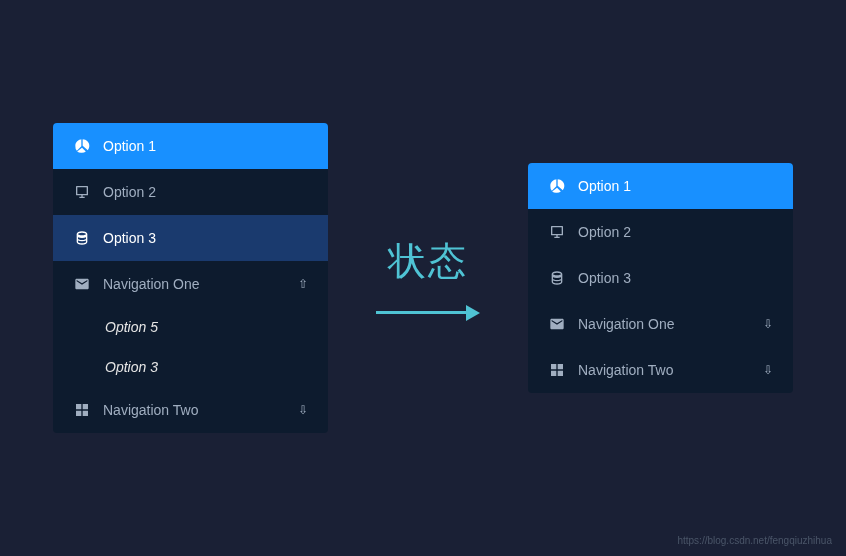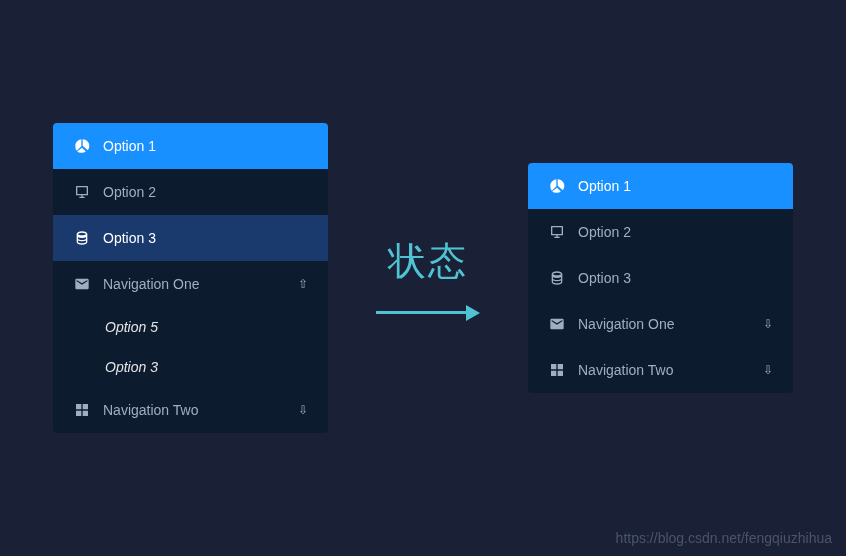--- a/index.html
+++ b/index.html
@@ -127,21 +127,21 @@
       border-radius: 4px;
       overflow: hidden;
       flex-shrink: 0;
     }
 
     .watermark {
       position: absolute;
       bottom: 10px;
       right: 14px;
       color: #4a5568;
-      font-size: 14px;
+      font-size: 10px;
     }
 
     
     svg {
       width: 16px;
       height: 16px;
       fill: currentColor;
     }
   </style>
 </head>

